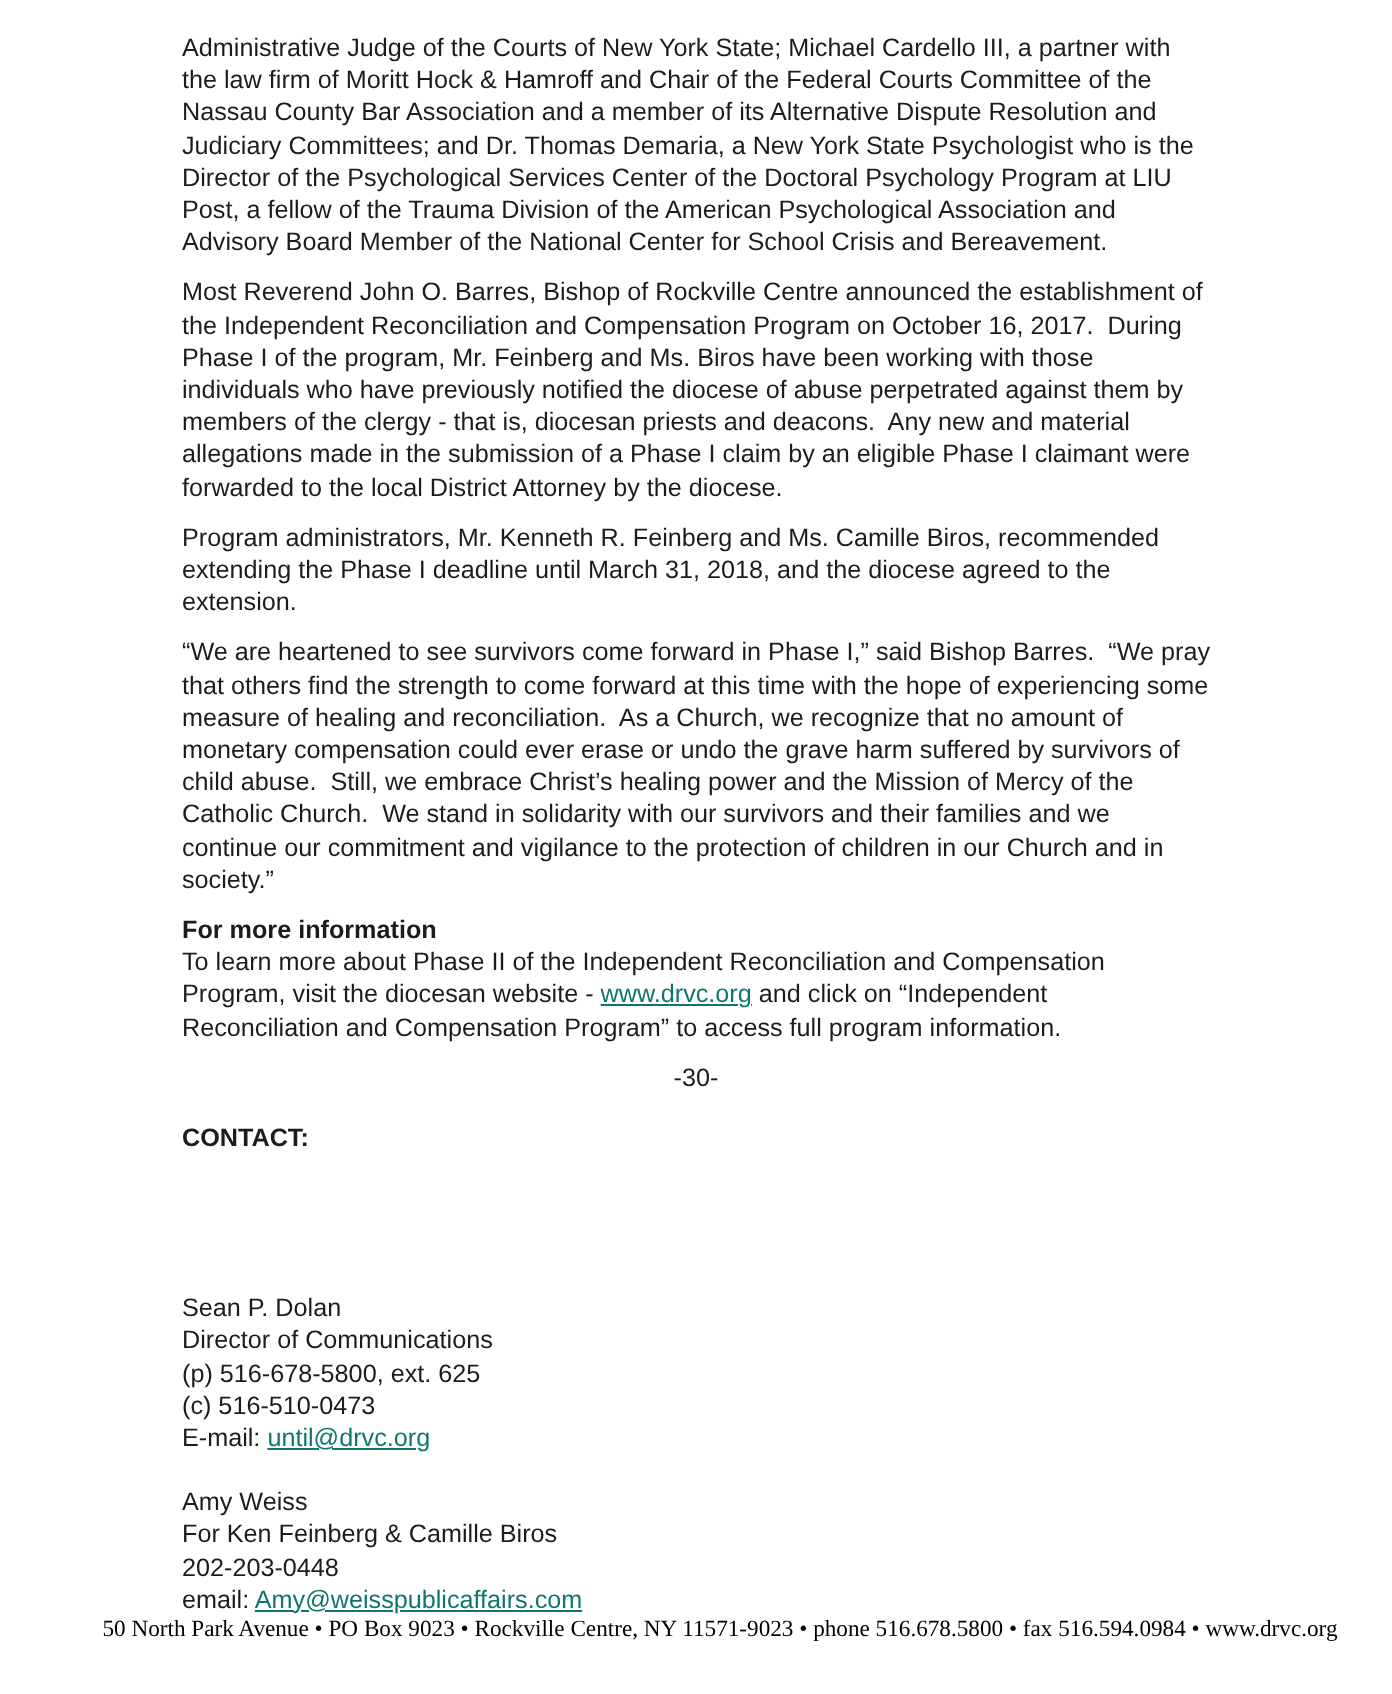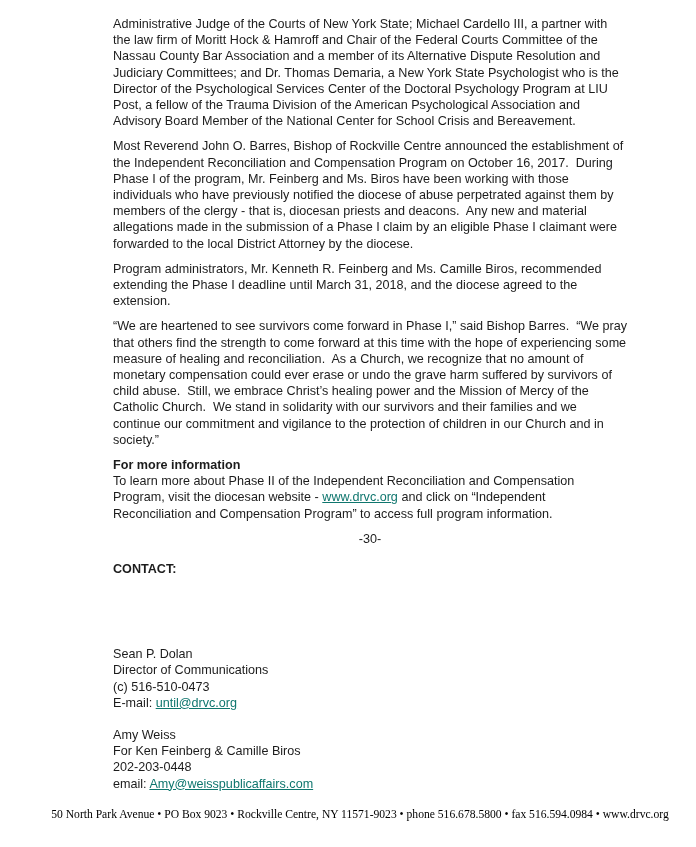--- a/index.html
+++ b/index.html
@@ -9,21 +9,21 @@
     width: 696px;
     height: 847px;
     background: #ffffff;
     font-family: "Liberation Sans", "DejaVu Sans", sans-serif;
     color: #1c1c1c;
     overflow: hidden;
   }
   .body-text {
     position: absolute;
     top: 16px;
-    left: 113px;
+    left: 91px;
     width: 514px;
     font-size: 12.6px;
     line-height: 16.2px;
   }
   .body-text p {
     margin: 0 0 9px 0;
     white-space: pre-wrap;
   }
   a.link {
     color: #0f766e;
@@ -81,20 +81,21 @@
       <p><span>To learn more about Phase II of the Independent Reconciliation and Compensation Program, visit the diocesan website - </span><a class="link">www.drvc.org</a><span> and click on “Independent Reconciliation and Compensation Program” to access full program information.</span></p>
     </div>
 
     <div class="end-mark">-30-</div>
 
     <div class="contact-block">
       <div class="contact-label">CONTACT:</div>
       <div class="contact-details">
         <div>Sean P. Dolan</div>
         <div>Director of Communications</div>
+        <div>(p) 516-678-5800, ext. 625</div>
         <div>(c) 516-510-0473</div>
         <div><span>E-mail: </span><a class="link">until@drvc.org</a></div>
         <div class="contact-spacer"></div>
         <div>Amy Weiss</div>
         <div>For Ken Feinberg &amp; Camille Biros</div>
         <div>202-203-0448</div>
         <div><span>email: </span><a class="link">Amy@weisspublicaffairs.com</a></div>
       </div>
     </div>
 

